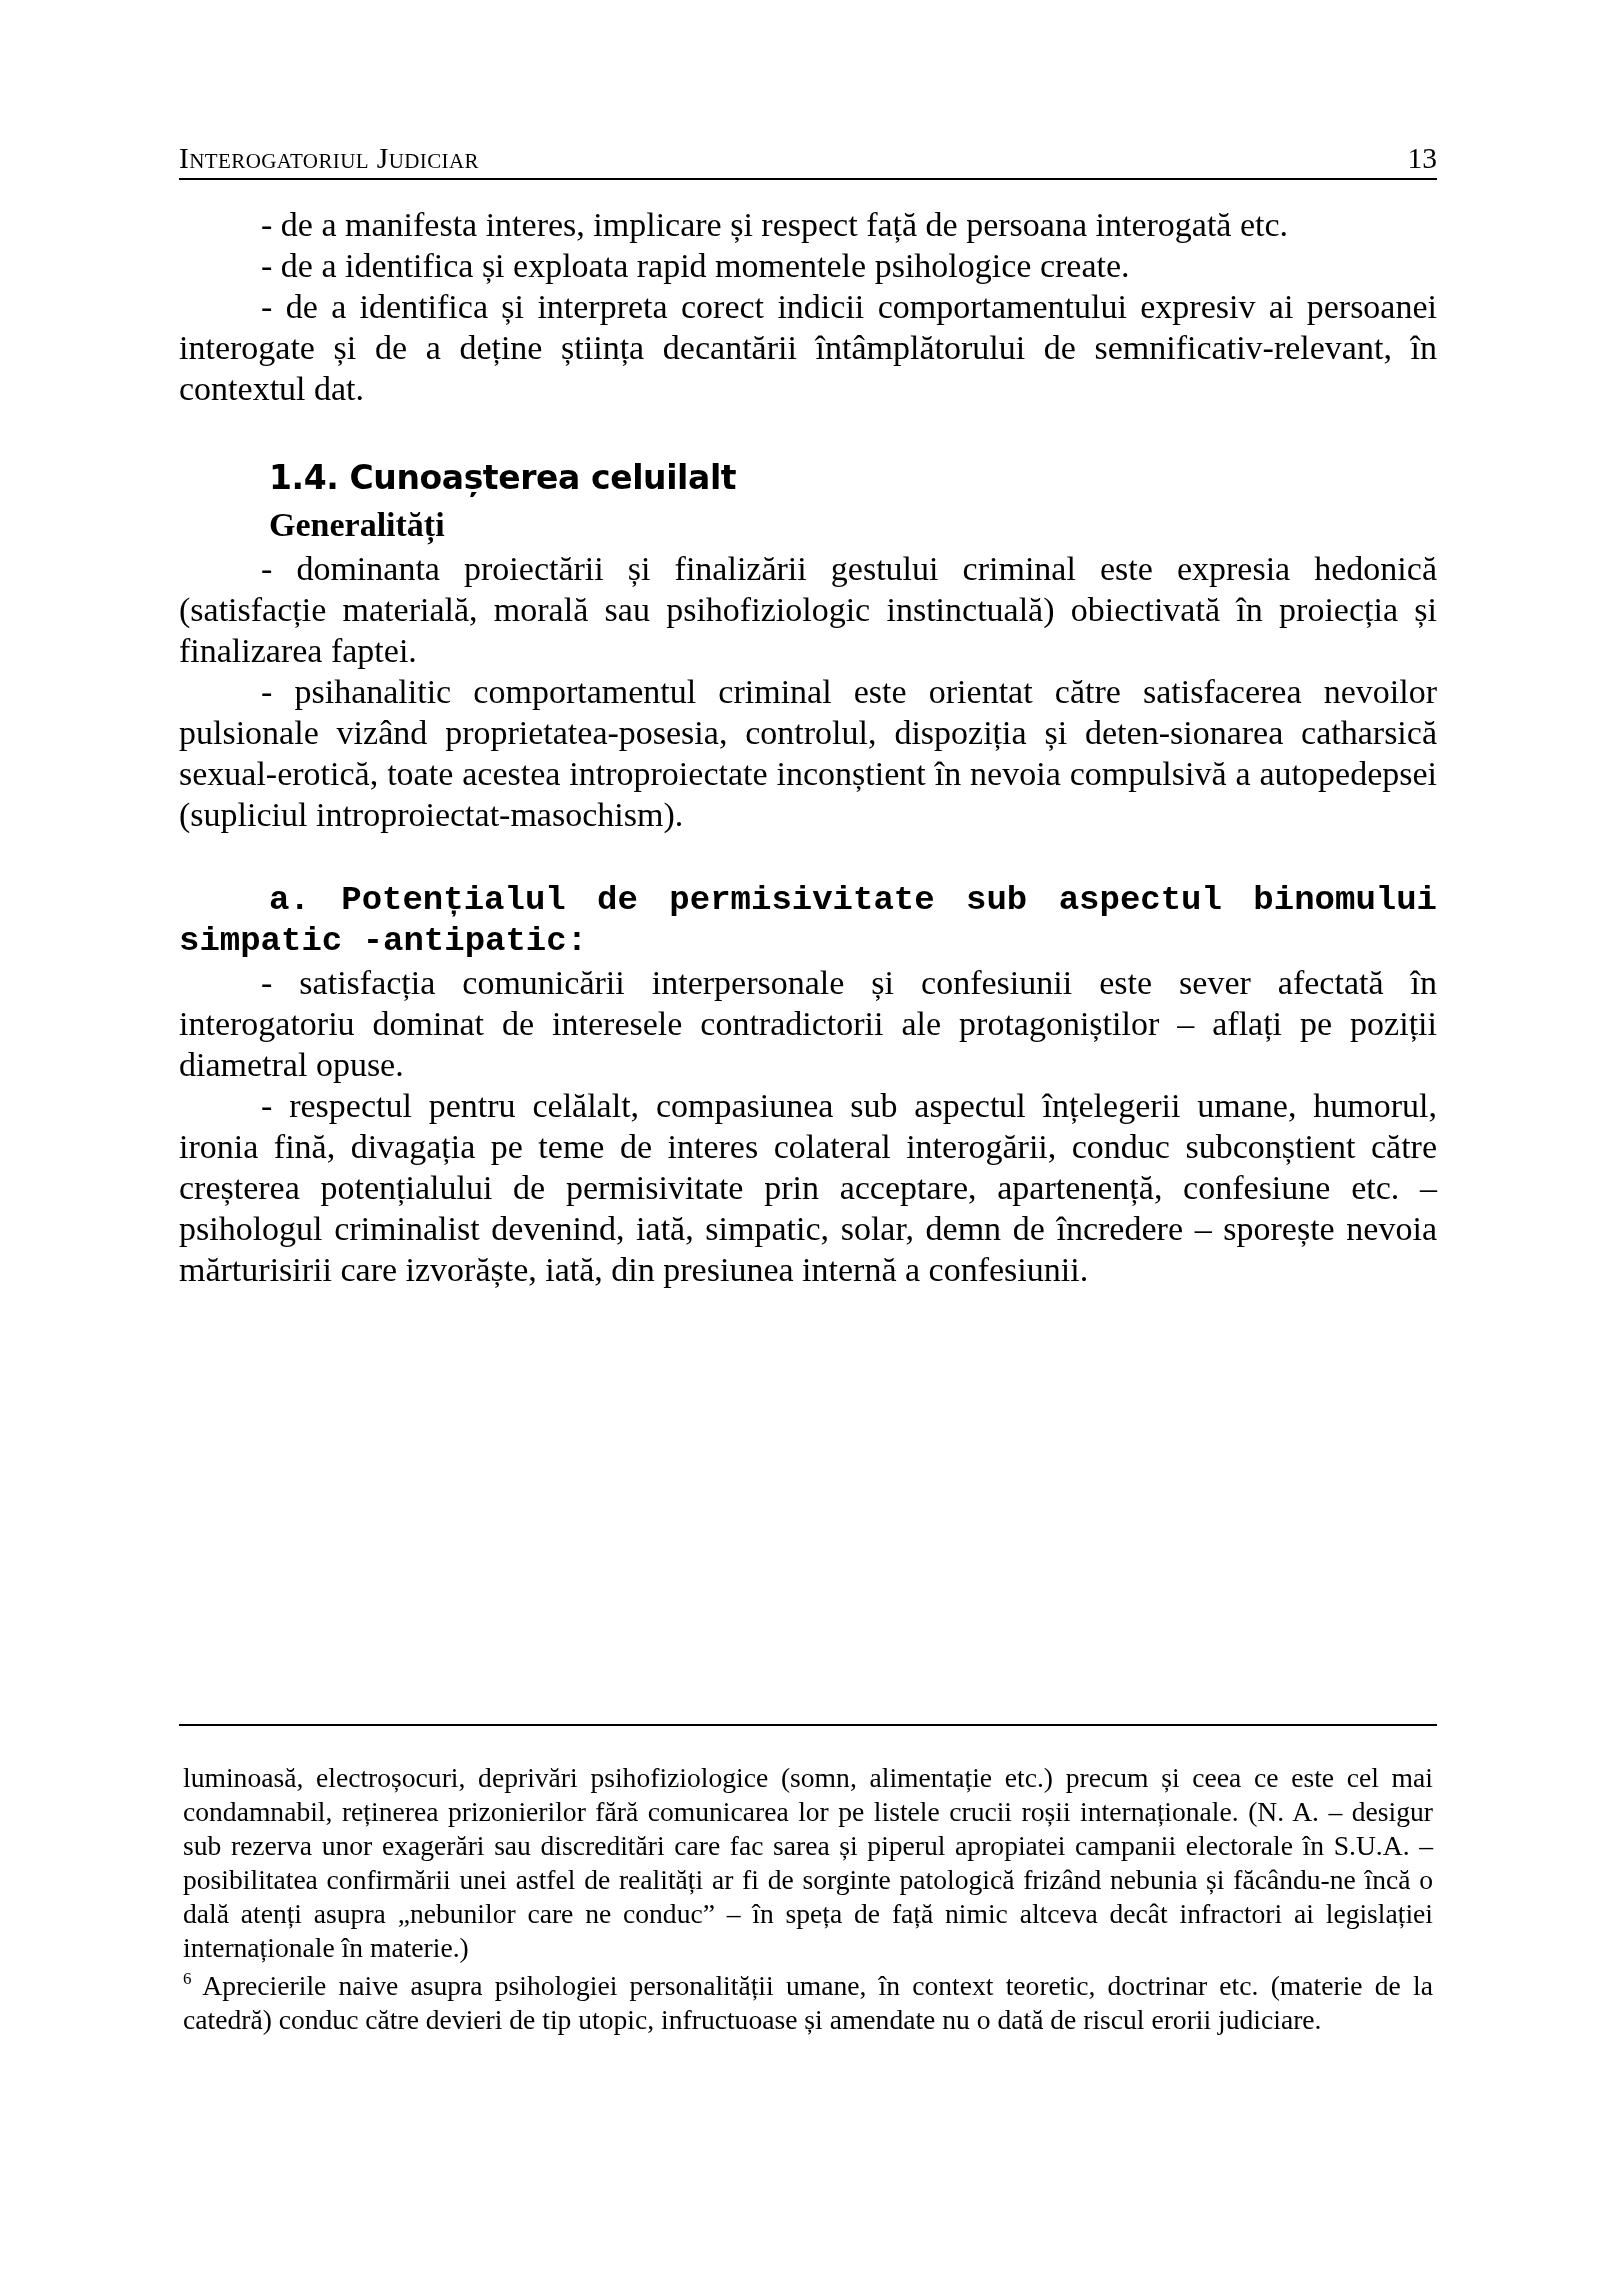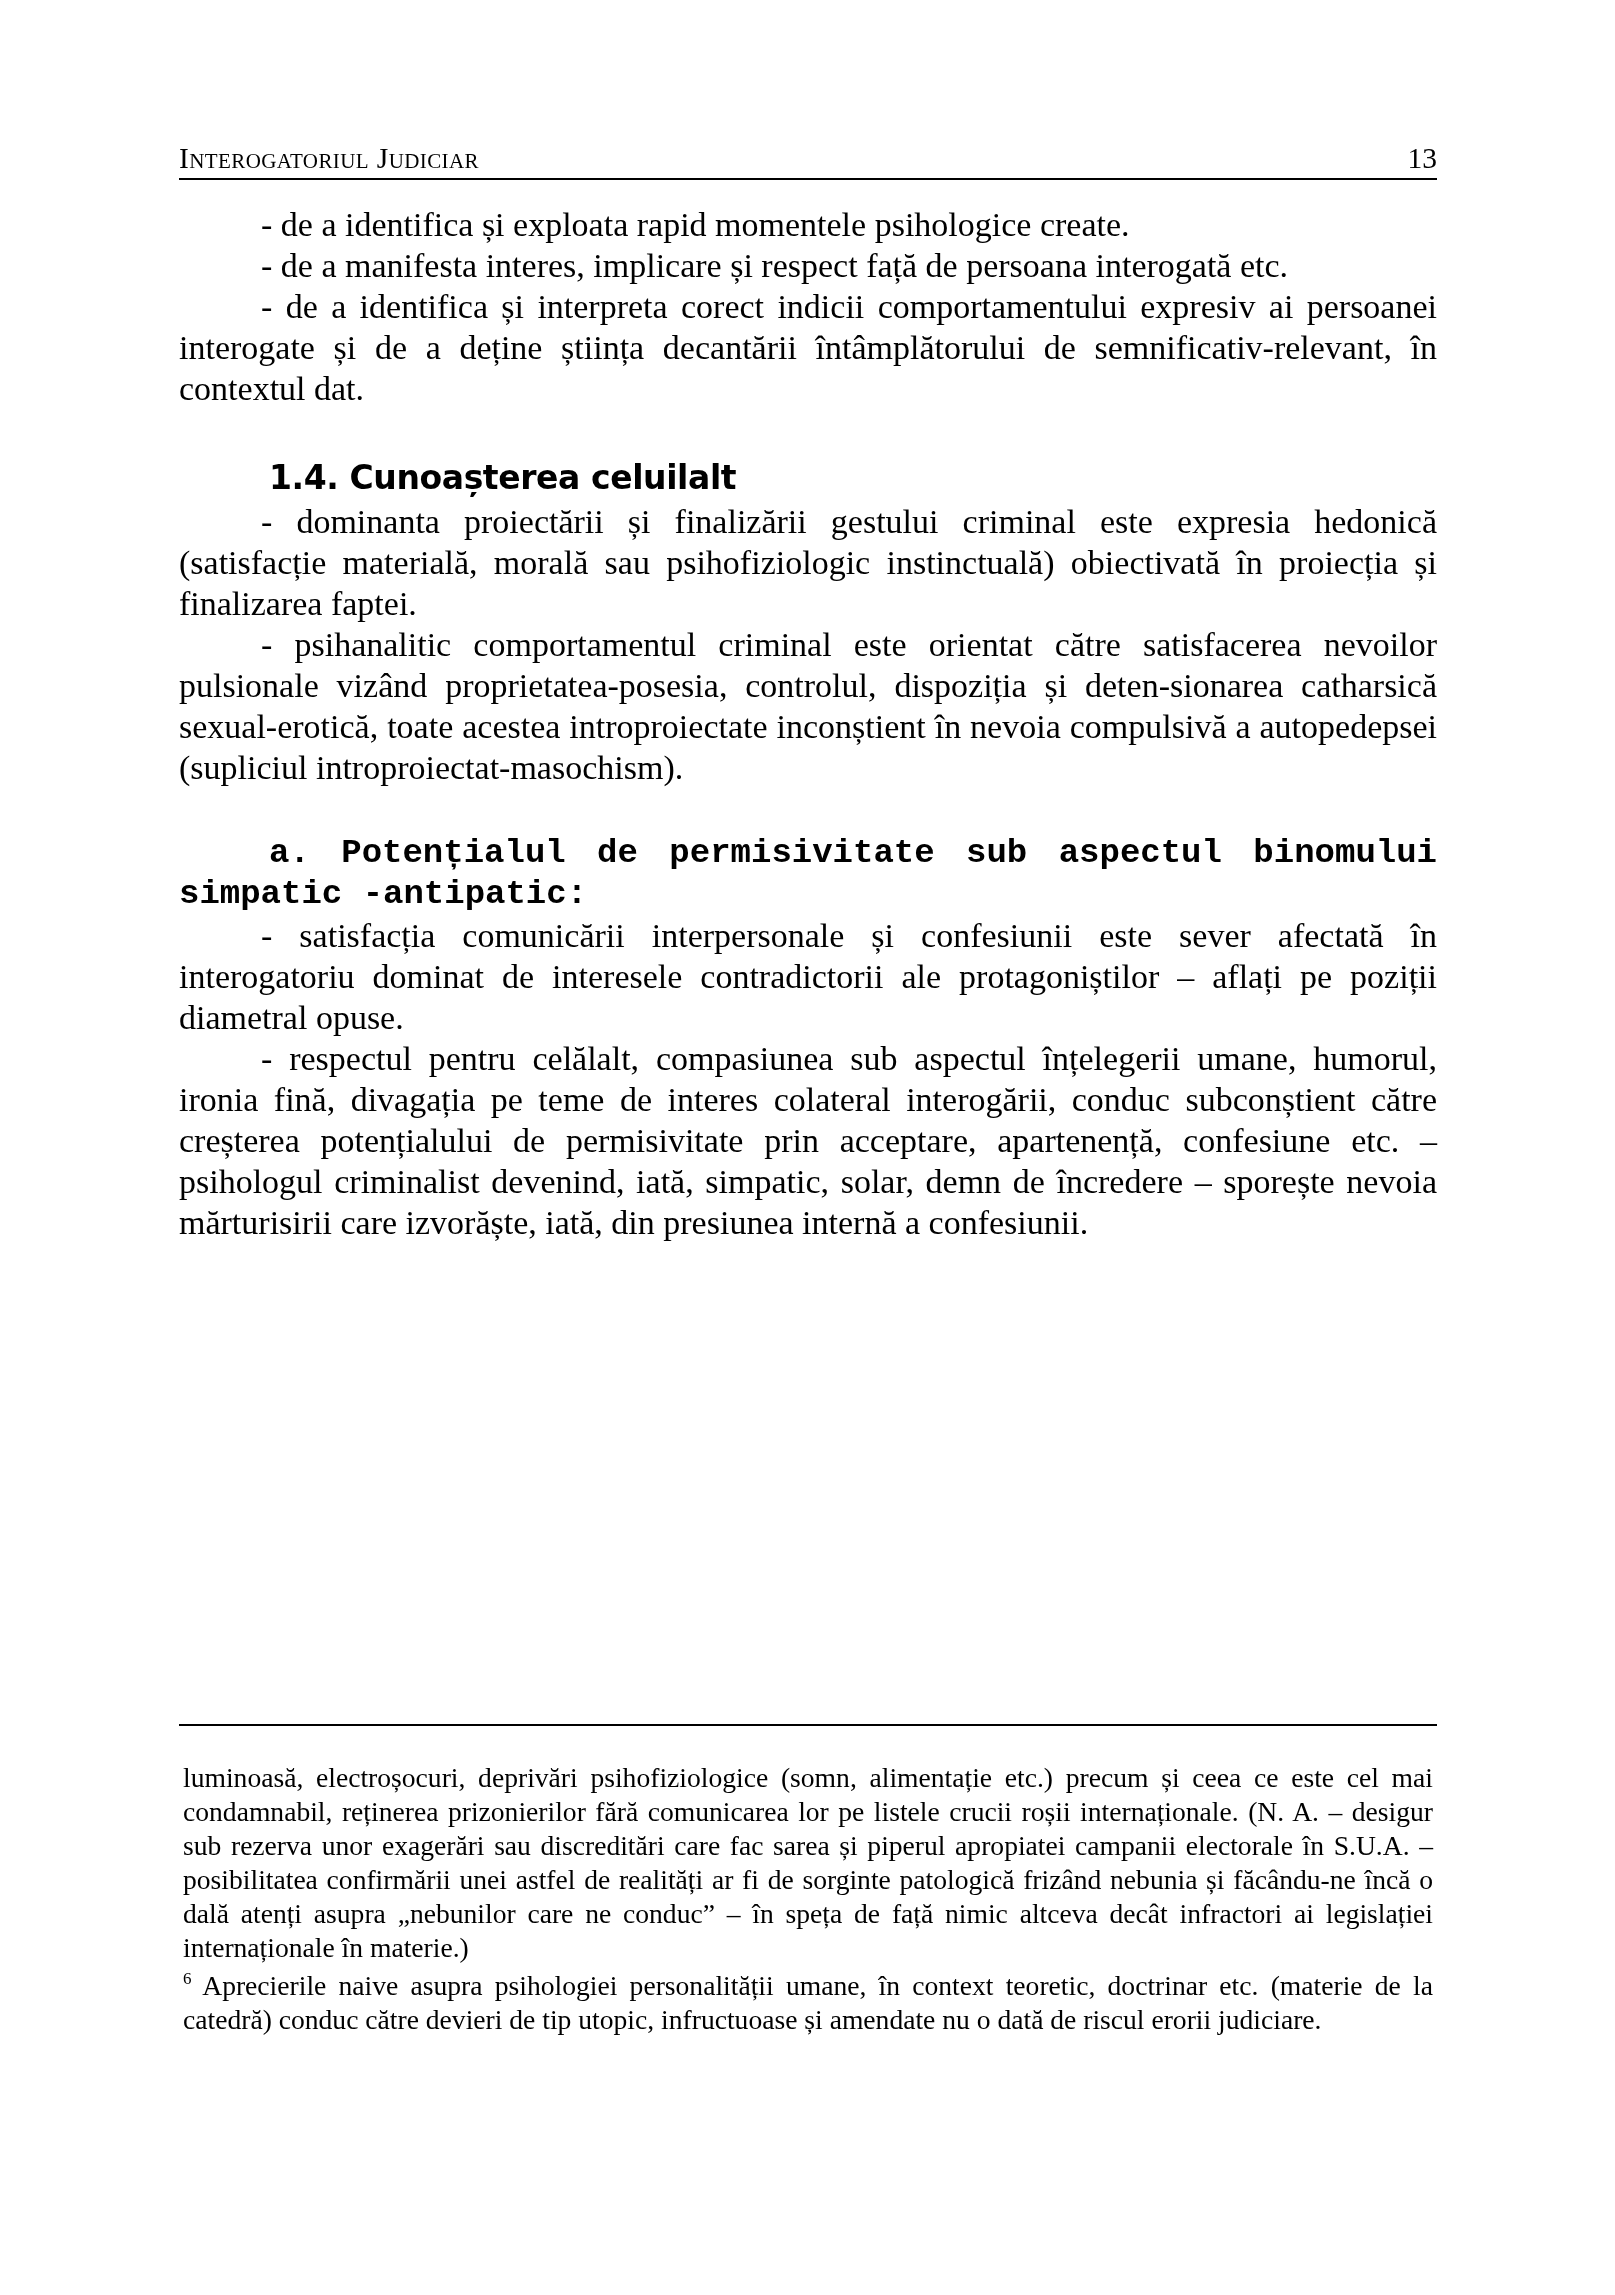--- a/index.html
+++ b/index.html
@@ -35,26 +35,27 @@
 <body>
 
 <div class="page">
   <div class="running-head">
     <span class="title">Interogatoriul Judiciar</span>
     <span>13</span>
   </div>
   <div class="head-rule"></div>
 
   <div class="body">
+    <p class="indent2">- de a manifesta interes, implicare și respect față de persoana interogată etc.</p>
     <p class="indent2">- de a identifica și exploata rapid momentele psihologice create.</p>
-    <p class="indent2">- de a manifesta interes, implicare și respect față de persoana interogată etc.</p>
     <p class="indent2">- de a identifica și interpreta corect indicii comportamentului expresiv ai persoanei interogate și de a deține știința decantării întâmplătorului de semnificativ-relevant, în contextul dat.</p>
 
     <div class="gap1"></div>
     <p class="h-section">1.4. Cunoașterea celuilalt</p>
+    <p class="h-sub">Generalități</p>
 
     <p class="indent2">- dominanta proiectării și finalizării gestului criminal este expresia hedonică (satisfacție materială, morală sau psihofiziologic instinctuală) obiectivată în proiecția și finalizarea faptei.</p>
     <p class="indent2">- psihanalitic comportamentul criminal este orientat către satisfacerea nevoilor pulsionale vizând proprietatea-posesia, controlul, dispoziția și deten-sionarea catharsică sexual-erotică, toate acestea introproiectate inconștient în nevoia compulsivă a autopedepsei (supliciul introproiectat-masochism).</p>
 
     <div class="gap1"></div>
     <p class="h-point">a. Potențialul de permisivitate sub aspectul binomului simpatic -antipatic:</p>
     <p class="indent2">- satisfacția comunicării interpersonale și confesiunii este sever afectată în interogatoriu dominat de interesele contradictorii ale protagoniștilor – aflați pe poziții diametral opuse.</p>
     <p class="indent2">- respectul pentru celălalt, compasiunea sub aspectul înțelegerii umane, humorul, ironia fină, divagația pe teme de interes colateral interogării, conduc subconștient către creșterea potențialului de permisivitate prin acceptare, apartenență, confesiune etc. – psihologul criminalist devenind, iată, simpatic, solar, demn de încredere – sporește nevoia mărturisirii care izvorăște, iată, din presiunea internă a confesiunii.</p>
   </div>
 

